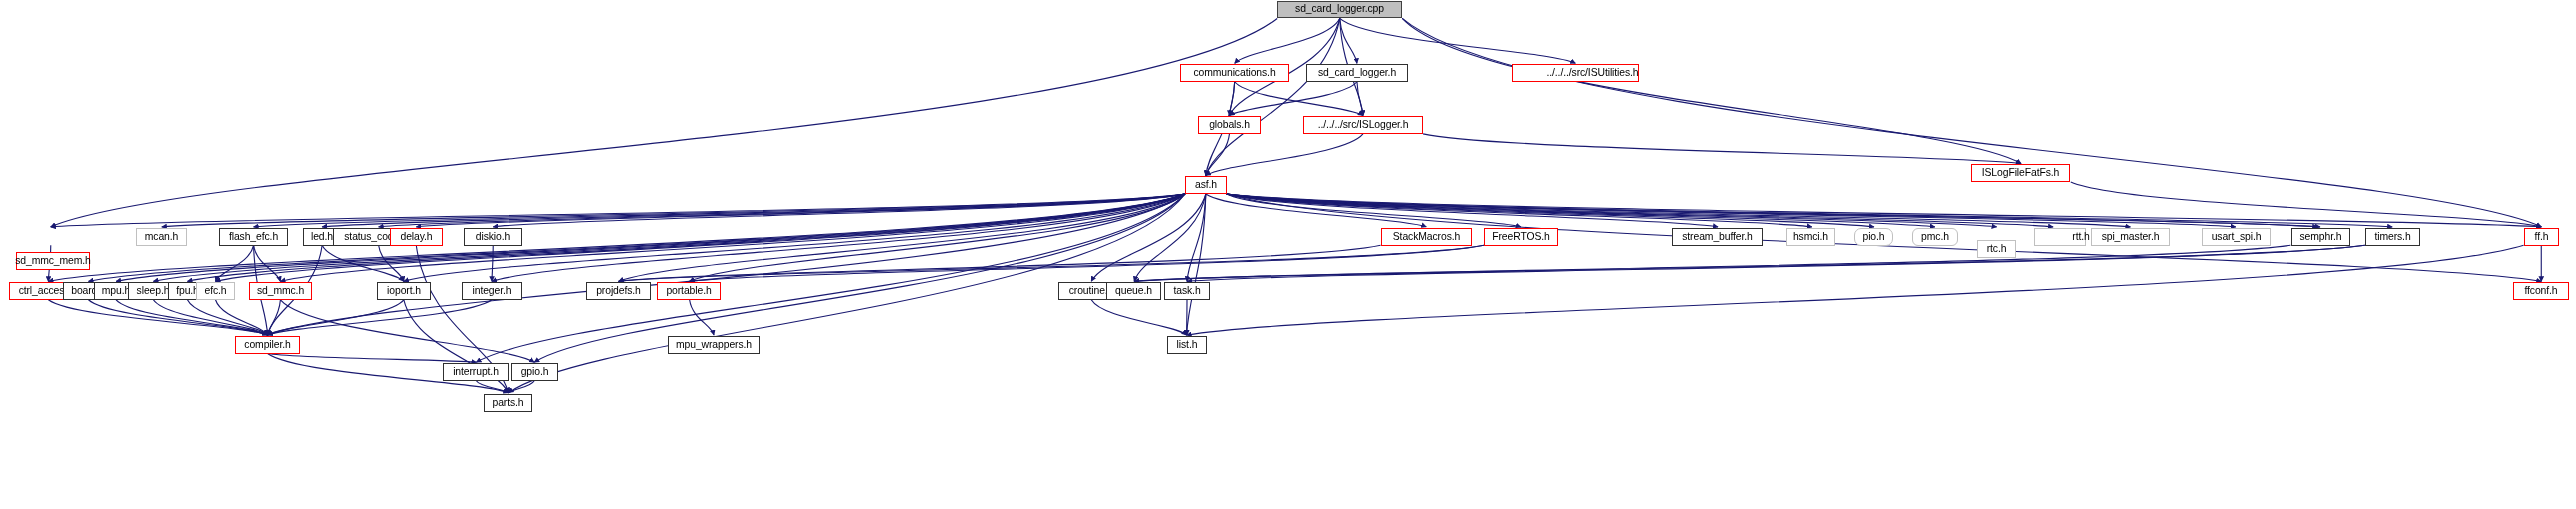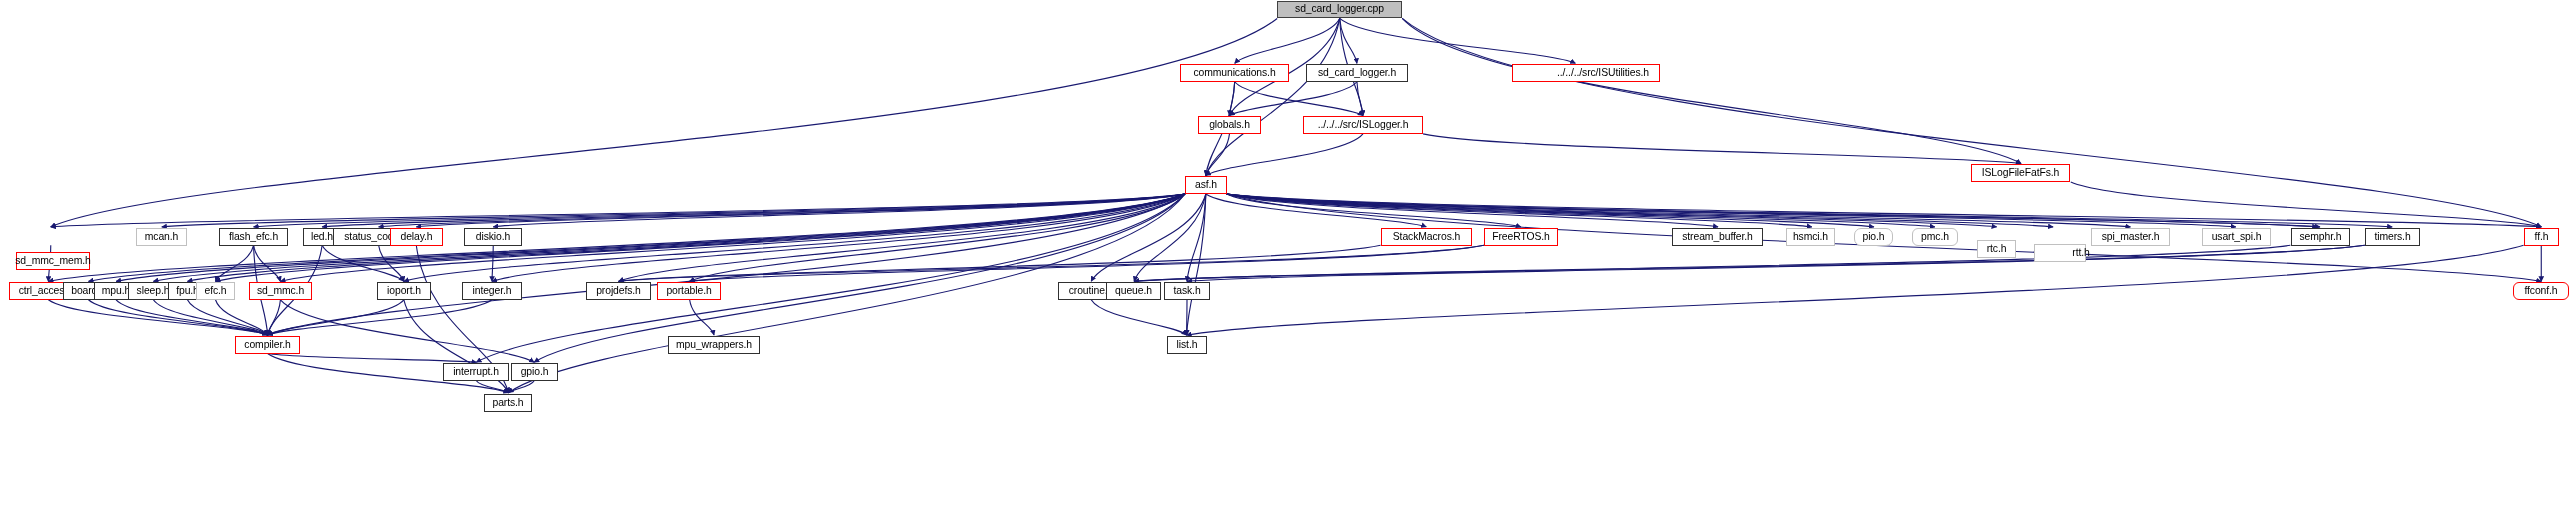--- a/index.html
+++ b/index.html
@@ -156,61 +156,61 @@
         <path d="M 594 475 C 598.8 483.25 629.2 485.5 634 490"></path>
         <path d="M 666 475 C 662.16 483.25 637.84 485.5 634 490"></path>
         <path d="M 349.5 374 C 387.48 416.9 628.02 428.6 666 452"></path>
         <path d="M 519 306 C 532.8 407.2 620.2 434.8 634 490"></path>
         <path d="M 472 306 C 475.78 330.75 499.72 337.5 503.5 351"></path>
       </g>
   </svg>
 <div class="node root" style="left: 1277px; top: 0.8px; width: 125px;">sd_card_logger.cpp</div>
     <div class="node red" style="left: 1180px; top: 64px; width: 109px;">communications.h</div>
     <div class="node dark" style="left: 1306px; top: 64px; width: 102px;">sd_card_logger.h</div>
-    <div class="node red" style="left: 1512px; top: 64px; width: 148px; padding-left: 38px;">../../../src/ISUtilities.h</div>
+    <div class="node red" style="left: 1512px; top: 64px; width: 127px; padding-left: 38px;">../../../src/ISUtilities.h</div>
     <div class="node red" style="left: 1198px; top: 116px; width: 63px;">globals.h</div>
     <div class="node red" style="left: 1303px; top: 116px; width: 120px;">../../../src/ISLogger.h</div>
     <div class="node red" style="left: 1971px; top: 164px; width: 99px;">ISLogFileFatFs.h</div>
     <div class="node red" style="left: 1185px; top: 176px; width: 42px;">asf.h</div>
     <div class="node red" style="left: 16px; top: 228px; width: 74px; margin-top: 24px;">sd_mmc_mem.h</div>
     <div class="node grayborder" style="left: 136px; top: 228px; width: 51px;">mcan.h</div>
     <div class="node dark" style="left: 219px; top: 228px; width: 69px;">flash_efc.h</div>
     <div class="node dark" style="left: 303px; top: 228px; width: 38px;">led.h</div>
     <div class="node dark" style="left: 333px; top: 228px; width: 91px;">status_codes.h</div>
     <div class="node red" style="left: 390px; top: 228px; width: 53px;">delay.h</div>
     <div class="node dark" style="left: 464px; top: 228px; width: 58px;">diskio.h</div>
     <div class="node red" style="left: 1381px; top: 228px; width: 91px;">StackMacros.h</div>
     <div class="node red" style="left: 1484px; top: 228px; width: 74px;">FreeRTOS.h</div>
     <div class="node dark" style="left: 1672px; top: 228px; width: 91px;">stream_buffer.h</div>
     <div class="node grayborder" style="left: 1786px; top: 228px; width: 49px;">hsmci.h</div>
     <div class="node grayborder" style="left: 1854px; top: 228px; width: 39px; border-radius: 7px;">pio.h</div>
     <div class="node grayborder" style="left: 1912px; top: 228px; width: 46px; border-radius: 6px;">pmc.h</div>
     <div class="node grayborder" style="left: 1977px; top: 240px; width: 39px;">rtc.h</div>
-    <div class="node grayborder" style="left: 2034px; top: 244px; width: 38px; padding-left: 46px;">rtt.h</div>
+    <div class="node grayborder" style="left: 2034px; top: 228px; width: 38px; padding-left: 46px;">rtt.h</div>
     <div class="node grayborder" style="left: 2091px; top: 228px; width: 79px;">spi_master.h</div>
     <div class="node grayborder" style="left: 2202px; top: 228px; width: 69px;">usart_spi.h</div>
     <div class="node grayborder" style="left: 2298px; top: 228px; width: 39px;">spi.h</div>
     <div class="node dark" style="left: 2291px; top: 228px; width: 59px;">semphr.h</div>
     <div class="node dark" style="left: 2365px; top: 228px; width: 55px;">timers.h</div>
     <div class="node red" style="left: 2524px; top: 228px; width: 35px;">ff.h</div>
     <div class="node red" style="left: 8.8px; top: 282px; width: 79px;">ctrl_access.h</div>
     <div class="node dark" style="left: 63px; top: 282px; width: 51px;">board.h</div>
     <div class="node dark" style="left: 94px; top: 282px; width: 44px;">mpu.h</div>
     <div class="node dark" style="left: 128px; top: 282px; width: 50px; text-align: center;">sleep.h</div>
     <div class="node dark" style="left: 168px; top: 282px; width: 39px;">fpu.h</div>
     <div class="node grayborder" style="left: 196px; top: 282px; width: 39px;">efc.h</div>
     <div class="node red" style="left: 249px; top: 282px; width: 63px;">sd_mmc.h</div>
     <div class="node dark" style="left: 377px; top: 282px; width: 54px;">ioport.h</div>
     <div class="node dark" style="left: 462px; top: 282px; width: 60px;">integer.h</div>
     <div class="node dark" style="left: 586px; top: 282px; width: 65px;">projdefs.h</div>
     <div class="node red" style="left: 657px; top: 282px; width: 64px;">portable.h</div>
     <div class="node dark" style="left: 1058px; top: 282px; width: 66px;">croutine.h</div>
     <div class="node dark" style="left: 1106px; top: 282px; width: 55px;">queue.h</div>
     <div class="node dark" style="left: 1164px; top: 282px; width: 46px;">task.h</div>
-    <div class="node red" style="left: 2513px; top: 282px; width: 56px; border-radius: 6px;">ffconf.h</div>
+    <div class="node red" style="left: 2513px; top: 282px; width: 56px;">ffconf.h</div>
     <div class="node red" style="left: 235px; top: 336px; width: 65px;">compiler.h</div>
     <div class="node dark" style="left: 668px; top: 336px; width: 92px;">mpu_wrappers.h</div>
     <div class="node dark" style="left: 1167px; top: 336px; width: 40px;">list.h</div>
     <div class="node dark" style="left: 443px; top: 363px; width: 66px;">interrupt.h</div>
     <div class="node dark" style="left: 511px; top: 363px; width: 47px;">gpio.h</div>
     <div class="node dark" style="left: 484px; top: 394px; width: 48px;">parts.h</div>
   </div>
 
 
 </body></html>

